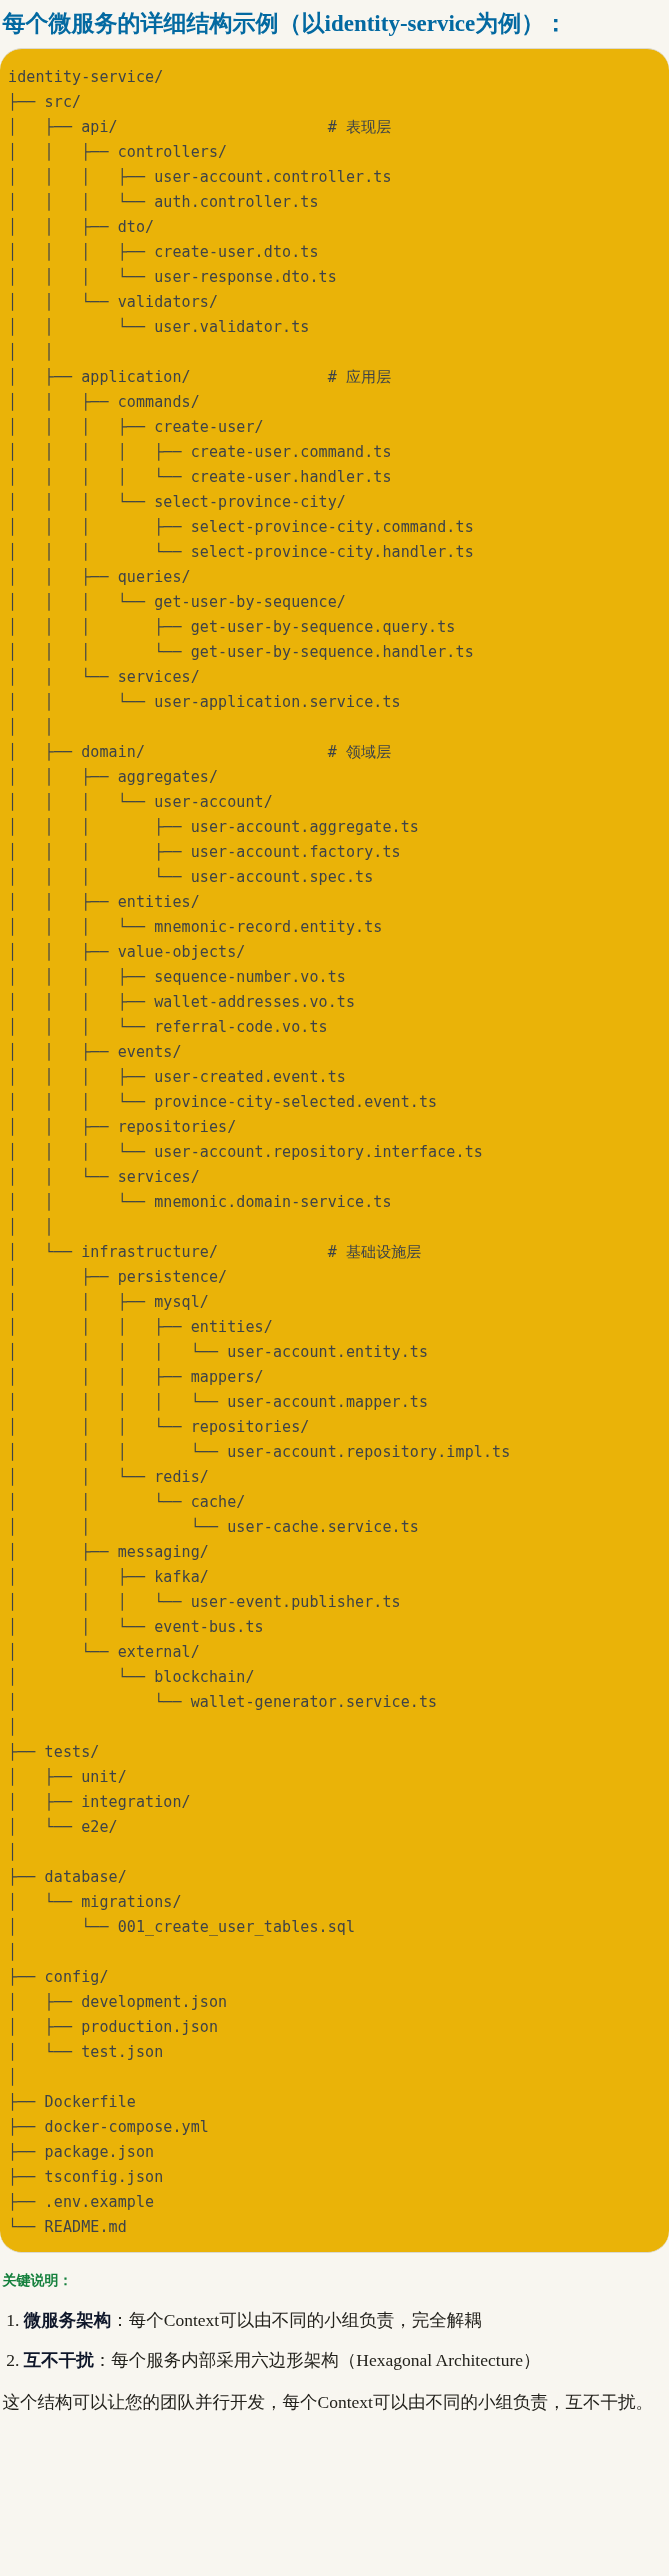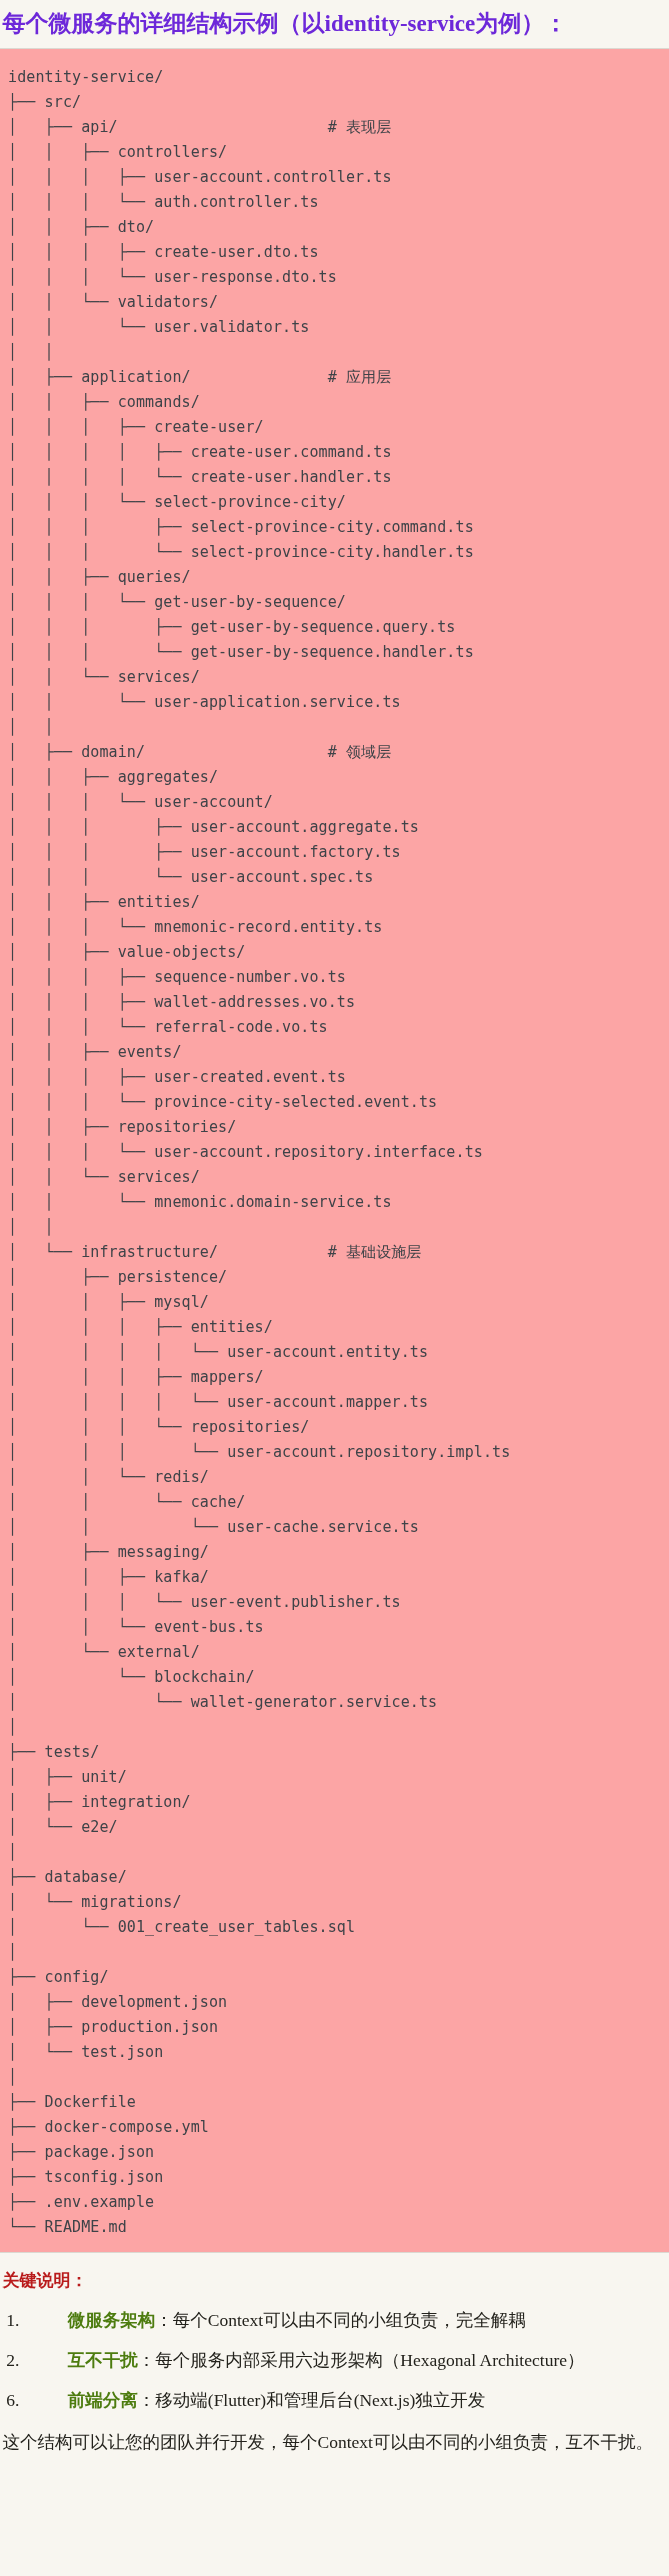--- a/index.html
+++ b/index.html
@@ -12,58 +12,59 @@
     -webkit-text-size-adjust: none;
   }
   .page { padding: 6.3px 0 8.8px 0; }
 
   .doc-title {
     font-size: 23px;
     font-weight: 700;
     line-height: 30px;
     margin: 0;
     padding: 2.5px 5px 8.8px 2.5px;
-    color: #6d28d9;
+    color: #0369a1;
     letter-spacing: 0;
   }
 
   .code-block {
-    background: #fca5a5;
+    background: #eab308;
     border-top: 0.6px solid #dbd9d1;
     border-bottom: 0.6px solid #dbd9d1;
     padding: 16.3px 0 12.5px 8.1px;
     overflow: hidden;
+    border-radius: 22px;
   }
   .tree {
     margin: 0;
     font-family: "DejaVu Sans Mono", "Liberation Mono", monospace;
     font-size: 15px;
     line-height: 25px;
     letter-spacing: 0.1px;
     color: #3e4348;
     white-space: pre;
   }
 
   .notes { padding: 13.8px 5px 0 2.5px; }
   .notes-heading {
-    font-size: 17px;
+    font-size: 14px;
     font-weight: 700;
     line-height: 27.5px;
     margin: 0 0 13.8px 0;
-    color: #b91c1c;
+    color: #15803d;
   }
   .notes-list { margin: 0; padding: 0 0 0 3.8px; list-style: none; }
   .note-item {
     font-size: 17.5px;
     line-height: 25px;
     margin: 0 0 15px 0;
     color: #23221c;
   }
   .note-item .num { margin-right: 4.4px; }
-  .note-term { font-weight: 700; color: #4d7c0f; margin-left: 44px; }
+  .note-term { font-weight: 700; color: #0f172a; }
   .closing-para {
     font-size: 17.5px;
     line-height: 25px;
     margin: 16.3px 0 0 0;
     padding: 0 1.3px 6.3px 0;
     color: #23221c;
   }
 </style>
 </head>
 <body>
@@ -166,20 +167,19 @@
     <h2 class="notes-heading">关键说明：</h2>
 
     <ol class="notes-list">
   <li class="note-item"><span class="num">1.</span><span class="note-term">微服务架构</span><span class="note-desc">：每个Context可以由不同的小组负责，完全解耦</span></li>
 
   <li class="note-item"><span class="num">2.</span><span class="note-term">互不干扰</span><span class="note-desc">：每个服务内部采用六边形架构（Hexagonal Architecture）</span></li>
 
 
 
 
-  <li class="note-item"><span class="num">6.</span><span class="note-term">前端分离</span><span class="note-desc">：移动端(Flutter)和管理后台(Next.js)独立开发</span></li>
 </ol>
 
     <p class="closing-para">这个结构可以让您的团队并行开发，每个Context可以由不同的小组负责，互不干扰。</p>
   </div>
 
 </div>
 
 
 </body></html>

